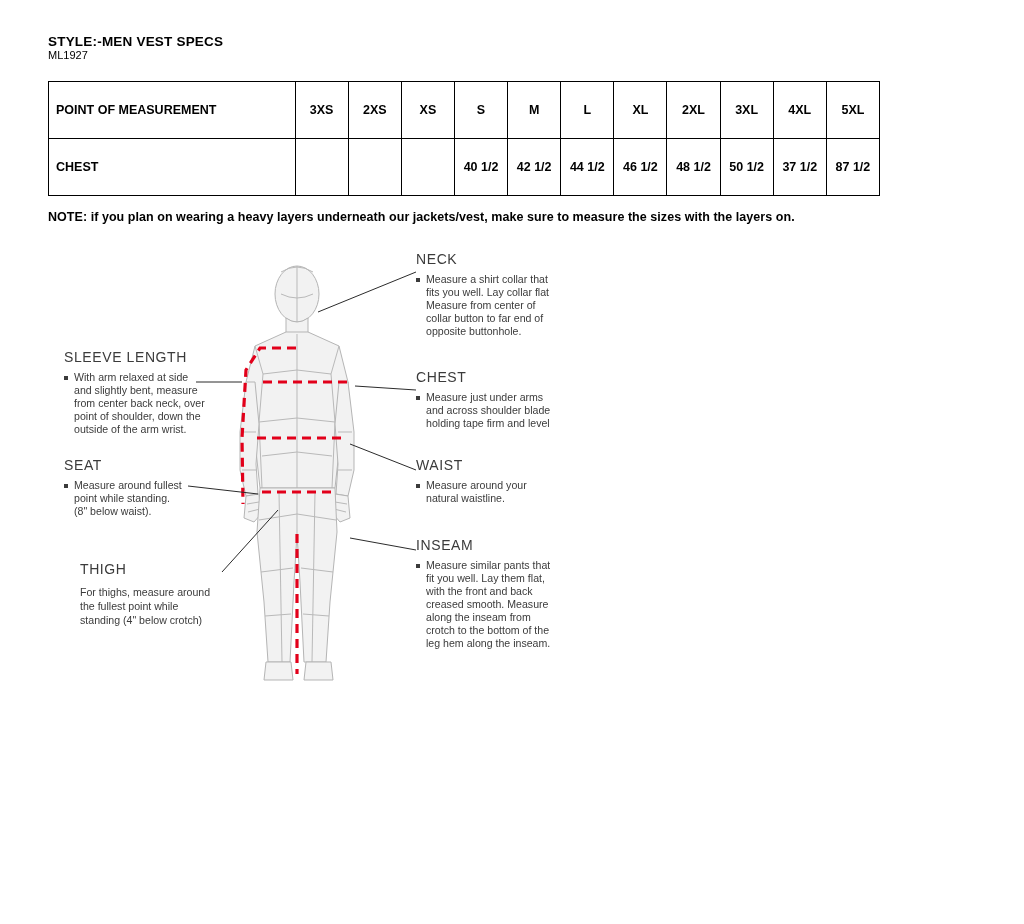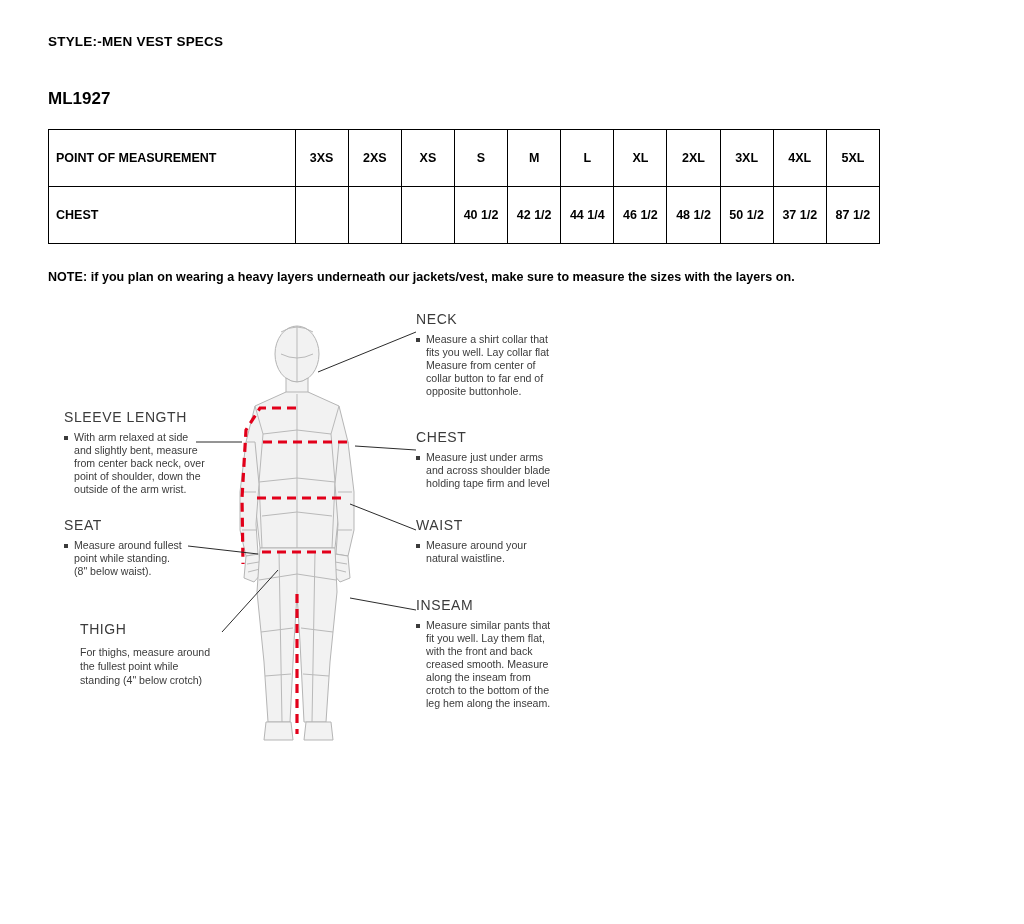--- a/index.html
+++ b/index.html
@@ -23,23 +23,22 @@
     padding: 28px 44px 0 48px;
   }
   .title {
     font-size: 13.5px;
     font-weight: bold;
     letter-spacing: 0.2px;
     margin: 0 0 0 0;
     padding-top: 6px;
   }
   .style-code {
-    font-size: 17px;
-    font-weight: bold;
-    margin-top: 40px;
+    font-size: 11px;
+    font-weight: normal;
   }
   table.specs {
     border-collapse: collapse;
     margin-top: 20px;
     width: 832px;
     table-layout: fixed;
   }
   table.specs td, table.specs th {
     border: 1px solid #000000;
     font-size: 12.5px;
@@ -51,21 +50,21 @@
   }
   table.specs th.label-col, table.specs td.label-col {
     text-align: left;
     padding-left: 7px;
     width: 246px;
   }
   table.specs col.size-col { width: 53px; }
   .note {
     font-size: 12.5px;
     font-weight: bold;
-    margin-top: 26px;
+    margin-top: 14px;
     letter-spacing: 0.05px;
   }
   .figure-wrap {
     position: relative;
     margin-top: 18px;
     width: 500px;
     height: 455px;
     margin-left: 2px;
   }
   .figure-wrap svg {
@@ -148,21 +147,21 @@
       </tr>
     </thead>
     <tbody>
       <tr>
         <td class="label-col">CHEST</td>
         <td></td>
         <td></td>
         <td></td>
         <td>40 1/2</td>
         <td>42 1/2</td>
-        <td>44 1/4</td>
+        <td>44 1/2</td>
         <td>46 1/2</td>
         <td>48 1/2</td>
         <td>50 1/2</td>
         <td>37 1/2</td>
         <td>87 1/2</td>
       </tr>
     </tbody>
   </table>
 
   <div class="note">NOTE: if you plan on wearing a heavy layers underneath our jackets/vest, make sure to measure the sizes with the layers on.</div>

